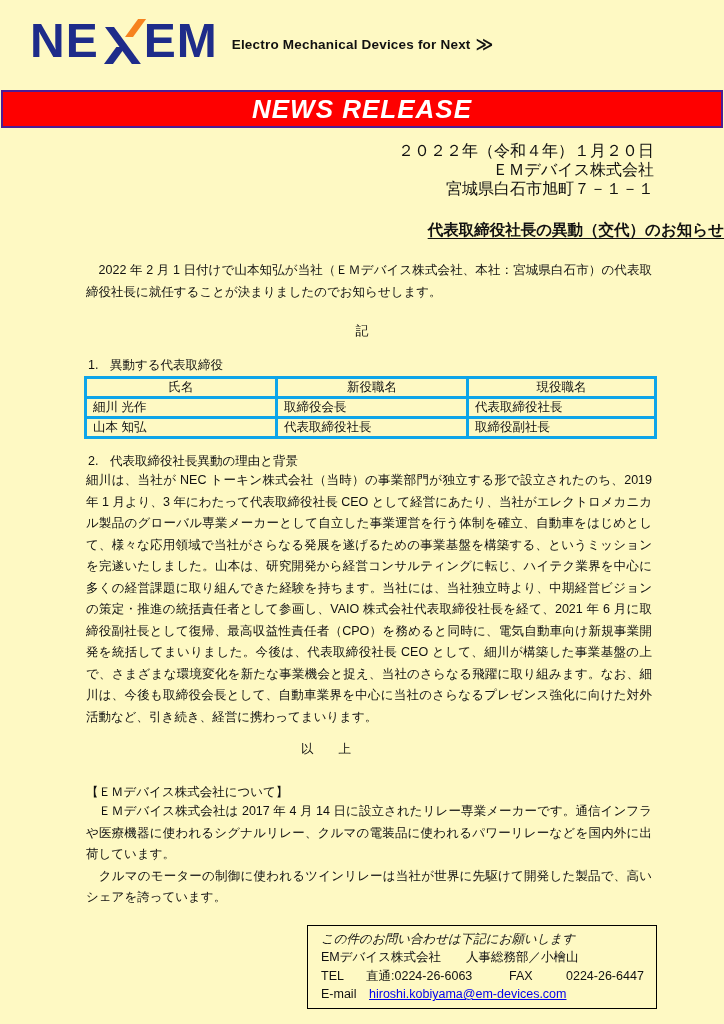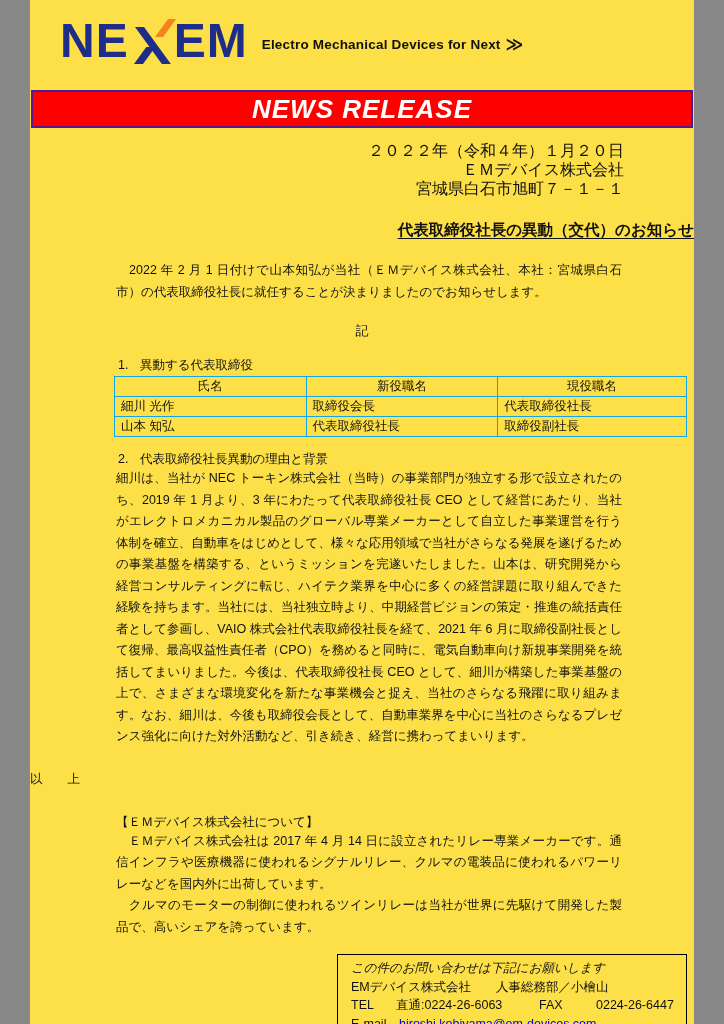--- a/index.html
+++ b/index.html
@@ -1,23 +1,23 @@
 <!DOCTYPE html>
 <html lang="ja"><head>
 <meta charset="utf-8">
 <style>
   * { margin: 0; padding: 0; box-sizing: border-box; }
   html, body { background: #888; }
   body { font-family: "Liberation Sans", "DejaVu Sans", sans-serif; }
   .page {
     position: relative;
-    width: 664px;
+    width: 724px;
     height: 1024px;
     margin: 0 auto;
-    background: #fde047;
+    background: #fef9c3;
     color: #1a1a1a;
     overflow: hidden;
   }
 
   
   .logo-row {
     display: flex;
     align-items: center;
     padding: 16px 0 0 30px;
     height: 66px;
@@ -144,37 +144,37 @@
 
   
   table.move-table {
     margin: 2px 0 0 84px;
     width: 573px;
     border-collapse: collapse;
     font-size: 12.5px;
     color: #111;
   }
   .move-table th, .move-table td {
-    border: 1px solid #0ea5e9;
+    border: 3px solid #0ea5e9;
     height: 20px;
     padding: 0 6px;
     font-weight: normal;
   }
   .move-table th { text-align: center; }
   .move-table td { text-align: left; }
   .move-table col.c1 { width: 33.5%; }
   .move-table col.c2 { width: 33.5%; }
   .move-table col.c3 { width: 33%; }
 
   .sec2-heading { margin-top: 14px; }
   .sec2-body { }
 
   .closing {
-    margin-top: 23px;
-    text-align: left;
+    margin-top: 13px;
+    text-align: center;
     padding-right: 72px;
     font-size: 12.5px;
     color: #111;
   }
 
   
   .about-heading {
     margin-left: 86px;
     margin-top: 26px;
     font-size: 12.5px;

